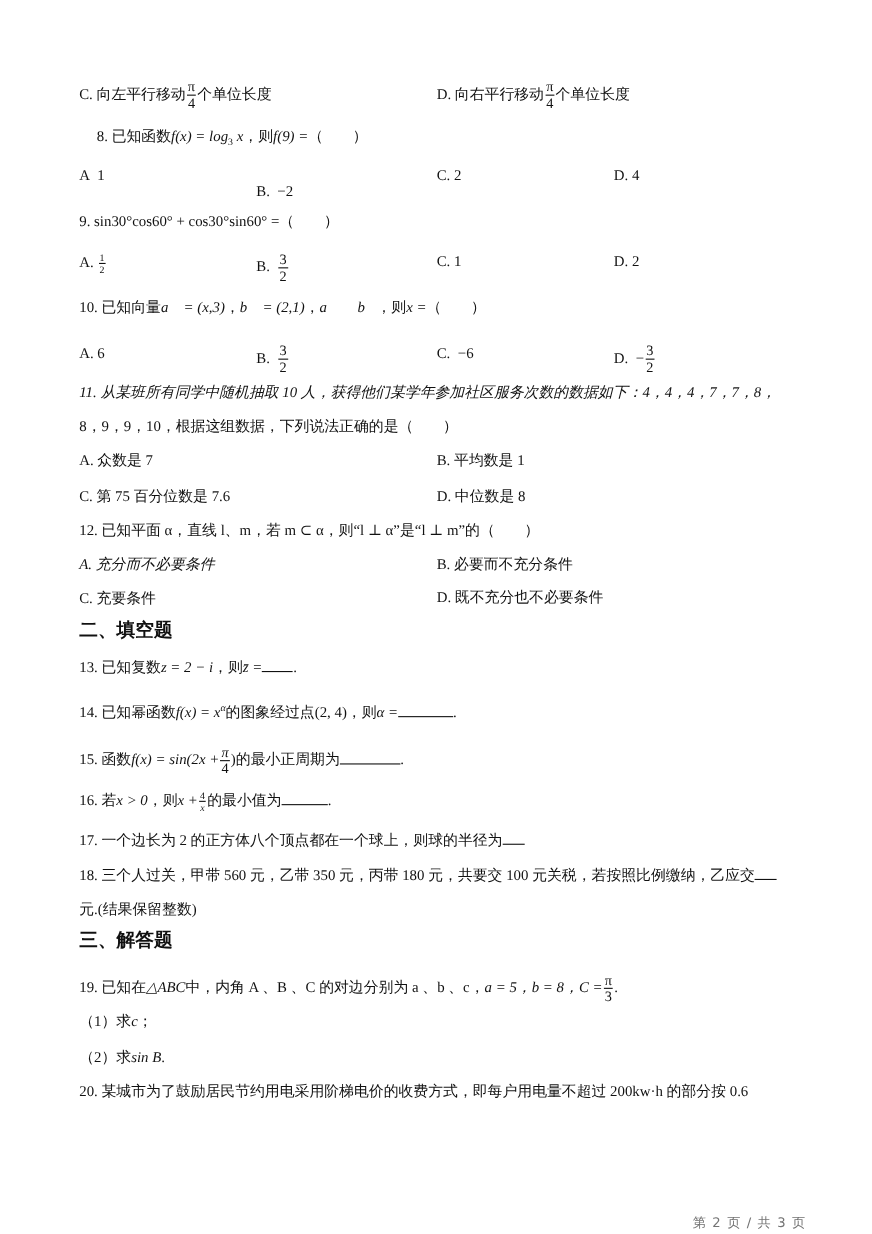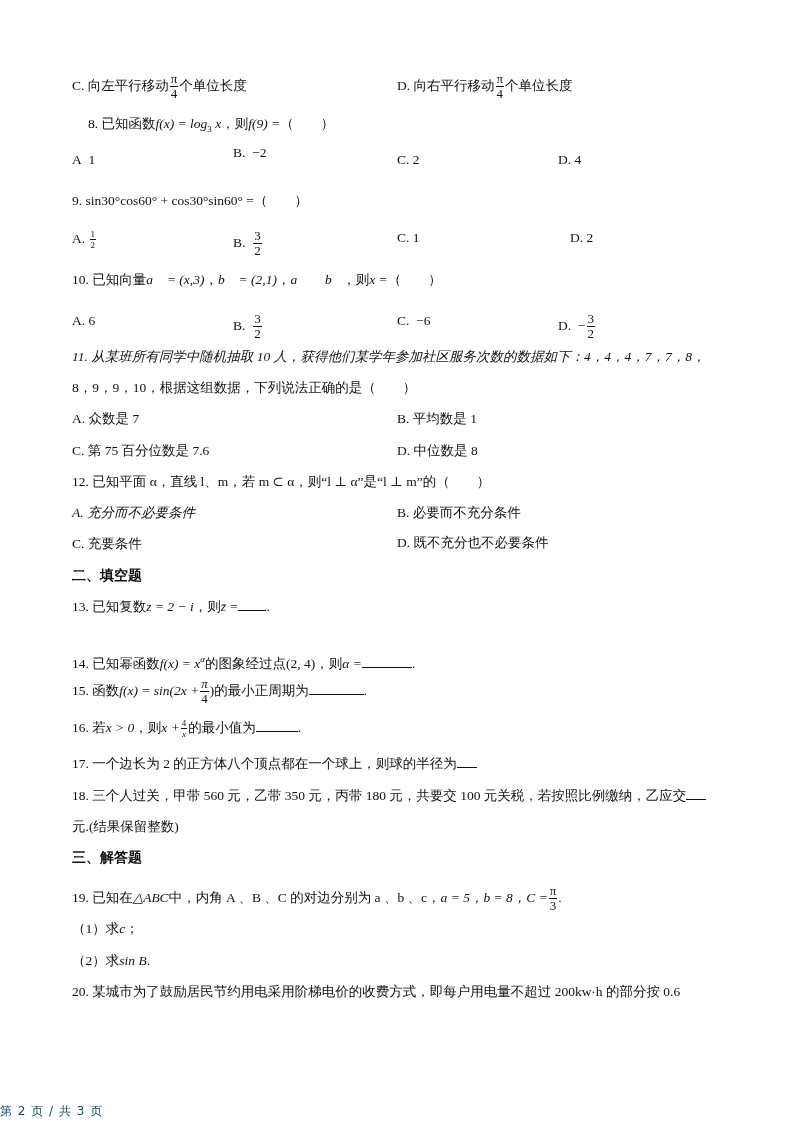--- a/index.html
+++ b/index.html
@@ -5,54 +5,54 @@
   html, body { margin:0; padding:0; background:#ffffff; }
   body { width:793px; height:1122px; position:relative; overflow:hidden;
          font-family:"Liberation Serif", "DejaVu Serif", serif; color:#111; font-size:13.5px; }
   .ln { position:absolute; white-space:nowrap; line-height:18px; }
   .m { font-family:"Liberation Serif", serif; font-style:italic; }
   .frac { display:inline-block; vertical-align:middle; text-align:center; line-height:14px; margin:0 1px; }
   .frac .n { display:block; border-bottom:1px solid #111; padding:0 1px; font-size:13px; }
   .frac .d { display:block; font-size:13px; }
   .frac.sm .n, .frac.sm .d { font-size:9px; line-height:10px; }
   .blank { display:inline-block; border-bottom:1px solid #111; height:12px; vertical-align:baseline; }
-  .h { font-weight:bold; font-size:14px; font-family:Liberation Sans, sans-serif; }
-  .footer { position:absolute; top:1103px; left:0; width:733px; text-align:left; font-size:12px;
-            font-family:"DejaVu Sans", sans-serif; color:#0c4a6e; letter-spacing:1px; }
+  .h { font-weight:bold; font-size:17px; font-family:Liberation Mono, monospace; }
+  .footer { position:absolute; top:1103px; left:0; width:733px; text-align:right; font-size:12px;
+            font-family:"DejaVu Sans", sans-serif; color:#737373; letter-spacing:1px; }
   sub { font-size:9px; }
   sup { font-size:9px; }
 </style>
 </head>
 <body>
 
 <div class="ln" style="top:72px;left:72px;">
   <span>C.</span>
   <span>向左平行移动</span><span class="frac"><span class="n">π</span><span class="d">4</span></span><span>个单位长度</span>
 </div>
 <div class="ln" style="top:72px;left:397px;">
   <span>D.</span>
   <span>向右平行移动</span><span class="frac"><span class="n">π</span><span class="d">4</span></span><span>个单位长度</span>
 </div>
 
 <div class="ln" style="top:115px;left:72px;margin-left:16px;">
   <span>8.</span>
   <span>已知函数</span><span class="m">f(x) = log</span><sub>3</sub><span class="m"> x</span><span>，则</span><span class="m">f(9) =</span><span>（　　）</span>
 </div>
 <div class="ln" style="top:151px;left:72px;"><span>A</span>&nbsp;&nbsp;<span>1</span></div>
-<div class="ln" style="top:144px;left:233px;"><span>B.</span>&nbsp;&nbsp;<span>−2</span></div>
+<div class="ln" style="top:165px;left:233px;"><span>B.</span>&nbsp;&nbsp;<span>−2</span></div>
 <div class="ln" style="top:151px;left:397px;"><span>C.</span>&nbsp;<span>2</span></div>
 <div class="ln" style="top:151px;left:558px;"><span>D.</span>&nbsp;<span>4</span></div>
 
 <div class="ln" style="top:192px;left:72px;">
   <span>9.</span>&nbsp;<span>sin30°cos60° + cos30°sin60° =</span><span>（　　）</span>
 </div>
 <div class="ln" style="top:229px;left:72px;"><span>A.</span>&nbsp;<span class="frac sm"><span class="n">1</span><span class="d">2</span></span></div>
 <div class="ln" style="top:229px;left:233px;"><span>B.</span>&nbsp;&nbsp;<span class="frac"><span class="n">3</span><span class="d">2</span></span></div>
 <div class="ln" style="top:229px;left:397px;"><span>C.</span>&nbsp;<span>1</span></div>
-<div class="ln" style="top:229px;left:558px;margin-left:12px;"><span>D.</span>&nbsp;<span>2</span></div>
+<div class="ln" style="top:229px;left:558px;"><span>D.</span>&nbsp;<span>2</span></div>
 
 <div class="ln" style="top:271px;left:72px;">
   <span>10.</span>&nbsp;<span>已知向量</span><span class="m">a⃗ = (x,3)</span>，<span class="m">b⃗ = (2,1)</span>，<span class="m">a⃗ ⊥ b⃗</span><span>，则</span><span class="m">x =</span><span>（　　）</span>
 </div>
 <div class="ln" style="top:312px;left:72px;"><span>A.</span>&nbsp;<span>6</span></div>
 <div class="ln" style="top:312px;left:233px;"><span>B.</span>&nbsp;&nbsp;<span class="frac"><span class="n">3</span><span class="d">2</span></span></div>
 <div class="ln" style="top:312px;left:397px;text-align:center;"><span>C.</span>&nbsp;&nbsp;<span>−6</span></div>
 <div class="ln" style="top:312px;left:558px;"><span>D.</span>&nbsp;&nbsp;<span>−</span><span class="frac"><span class="n">3</span><span class="d">2</span></span></div>
 
 <div class="ln" style="top:348px;left:72px;font-style:italic;"><span>11.</span>&nbsp;<span>从某班所有同学中随机抽取 10 人，获得他们某学年参加社区服务次数的数据如下：4，4，4，7，7，8，</span></div>
@@ -65,21 +65,21 @@
 <div class="ln" style="top:473px;left:72px;"><span>12.</span>&nbsp;<span>已知平面 α，直线 l、m，若 m ⊂ α，则“l ⊥ α”是“l ⊥ m”的（　　）</span></div>
 <div class="ln" style="top:504px;left:72px;font-style:italic;"><span>A.</span>&nbsp;<span>充分而不必要条件</span></div>
 <div class="ln" style="top:504px;left:397px;"><span>B.</span>&nbsp;<span>必要而不充分条件</span></div>
 <div class="ln" style="top:535px;left:72px;"><span>C.</span>&nbsp;<span>充要条件</span></div>
 <div class="ln" style="top:534px;left:397px;"><span>D.</span>&nbsp;<span>既不充分也不必要条件</span></div>
 
 <div class="ln h" style="top:566px;left:72px;">二、填空题</div>
 
 <div class="ln" style="top:598px;left:72px;"><span>13.</span>&nbsp;<span>已知复数</span><span class="m">z = 2 − i</span><span>，则</span><span class="m">z̄ =</span><span class="blank" style="width:28px;"></span><span>.</span></div>
 
-<div class="ln" style="top:634px;left:72px;margin-top:16px;"><span>14.</span>&nbsp;<span>已知幂函数</span><span class="m">f(x) = x</span><sup class="m">α</sup><span>的图象经过点</span><span>(2, 4)</span><span>，则</span><span class="m">α =</span><span class="blank" style="width:50px;"></span><span>.</span></div>
+<div class="ln" style="top:634px;left:72px;"><span>14.</span>&nbsp;<span>已知幂函数</span><span class="m">f(x) = x</span><sup class="m">α</sup><span>的图象经过点</span><span>(2, 4)</span><span>，则</span><span class="m">α =</span><span class="blank" style="width:50px;"></span><span>.</span></div>
 
 <div class="ln" style="top:677px;left:72px;"><span>15.</span>&nbsp;<span>函数</span><span class="m">f(x) = sin(2x +</span><span class="frac"><span class="n m">π</span><span class="d">4</span></span><span>)</span><span>的最小正周期为</span><span class="blank" style="width:55px;"></span><span>.</span></div>
 
 <div class="ln" style="top:718px;left:72px;"><span>16.</span>&nbsp;<span>若</span><span class="m">x &gt; 0</span><span>，则</span><span class="m">x +</span><span class="frac sm"><span class="n">4</span><span class="d m">x</span></span><span>的最小值为</span><span class="blank" style="width:42px;"></span><span>.</span></div>
 
 <div class="ln" style="top:755px;left:72px;"><span>17.</span>&nbsp;<span>一个边长为 2 的正方体八个顶点都在一个球上，则球的半径为</span><span class="blank" style="width:20px;"></span></div>
 
 <div class="ln" style="top:787px;left:72px;"><span>18.</span>&nbsp;<span>三个人过关，甲带 560 元，乙带 350 元，丙带 180 元，共要交 100 元关税，若按照比例缴纳，乙应交</span><span class="blank" style="width:20px;"></span></div>
 <div class="ln" style="top:818px;left:72px;"><span>元.(结果保留整数)</span></div>
 

